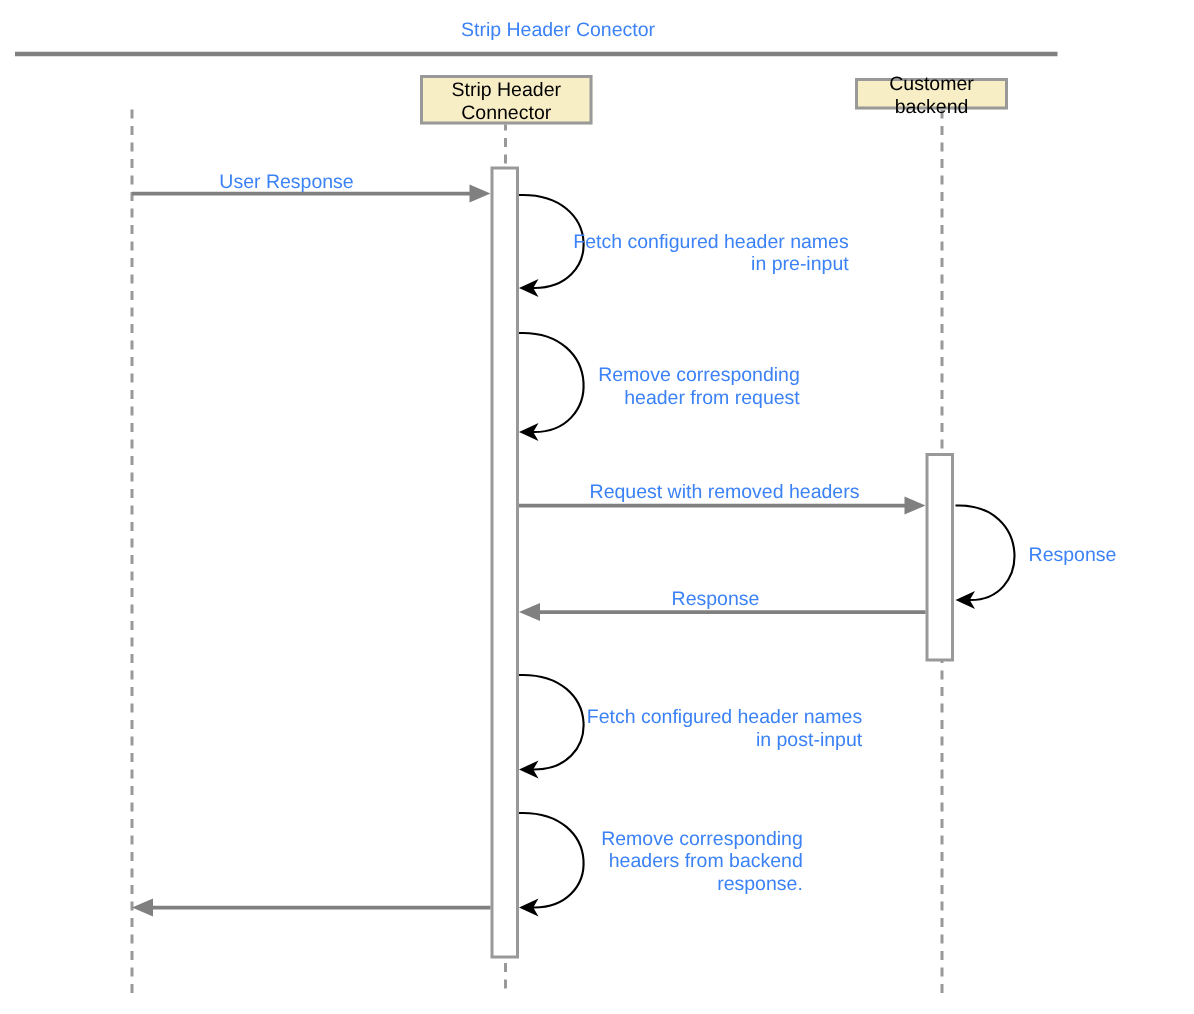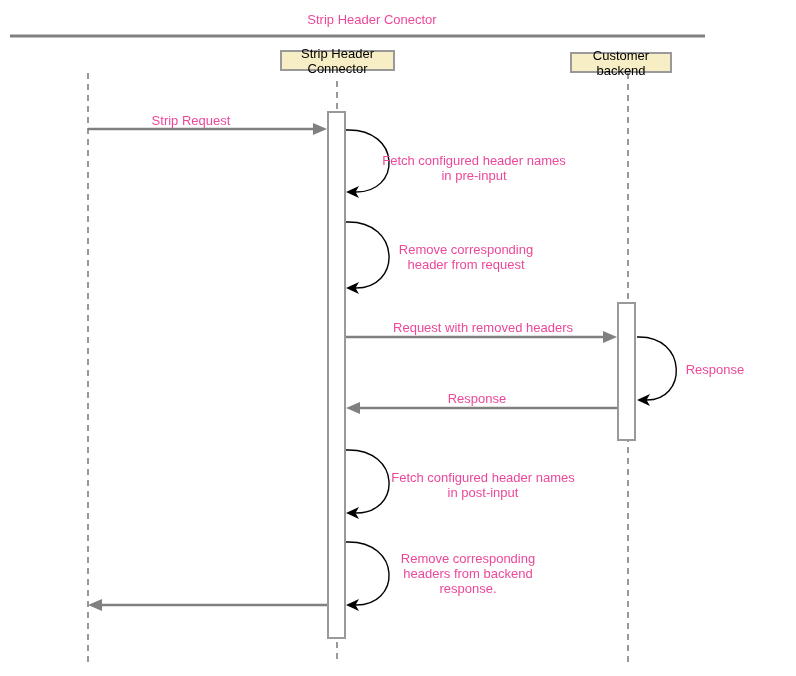--- a/index.html
+++ b/index.html
@@ -11,23 +11,23 @@
     overflow: hidden;
   }
   .stage { position: relative; width: 796px; height: 676px; }
   .stage svg { position: absolute; left: 0; top: 0; }
 
   .lbl {
     position: absolute;
     transform: translateX(-50%);
     font-size: 13px;
     line-height: 15px;
-    text-align: center;
+    text-align: right;
     white-space: pre-line;
-    color: #ec4899;
+    color: #3b82f6;
   }
   .title { font-size: 13px; }
 
   .participant {
     position: absolute;
     box-sizing: border-box;
     background: #F8EEC6;
     border: 2px solid #999999;
     display: flex;
     align-items: center;
@@ -95,29 +95,29 @@
     </g>
 
     <g>
       <line x1="327" y1="605" x2="100" y2="605" stroke="#808080" stroke-width="2.5"></line>
       <polygon points="88,605 102,599 102,611" fill="#808080"></polygon>
     </g>
   </svg>
 
   <div class="lbl title" style="left:372px; top:12px;">Strip Header Conector</div>
 
-  <div class="participant" style="left:280px; top:50px; width:115px; height:21px;justify-content:center;">
+  <div class="participant" style="left:280px; top:50px; width:115px; height:33px;justify-content:center;">
     <span>Strip Header
 Connector</span>
   </div>
   <div class="participant" style="left:570px; top:52px; width:102px; height:21px;">
     <span>Customer backend</span>
   </div>
 
-  <div class="lbl" style="left:191px; top:113px;">Strip Request</div>
+  <div class="lbl" style="left:191px; top:113px;">User Response</div>
 
   <div class="lbl" style="left:474px; top:153px;">Fetch configured header names
 in pre-input</div>
 
   <div class="lbl" style="left:466px; top:242px;">Remove corresponding
 header from request</div>
 
   <div class="lbl" style="left:483px; top:320px;">Request with removed headers</div>
 
   <div class="lbl" style="left:715px; top:362px;">Response</div>

